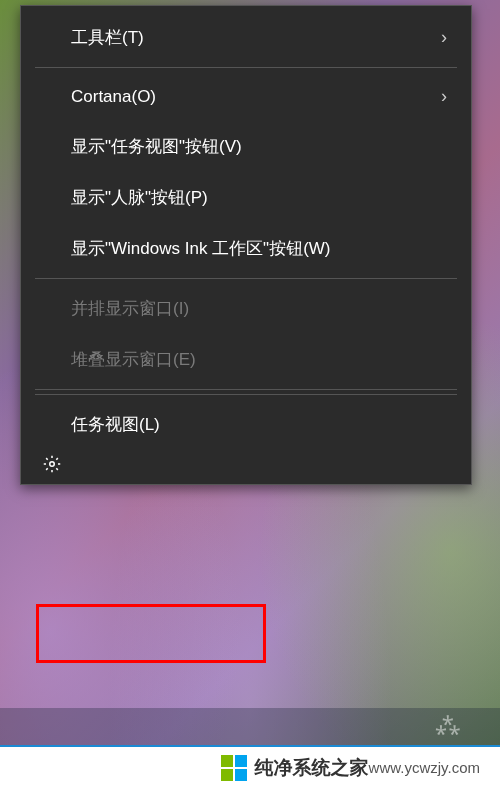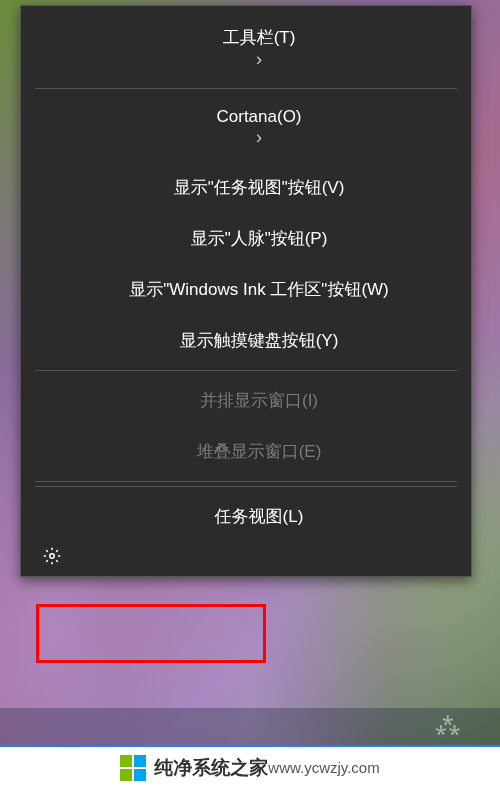--- a/index.html
+++ b/index.html
@@ -30,21 +30,20 @@
       color: #fff;
       font-size: 17px;
       box-shadow: 0 4px 12px rgba(0,0,0,0.5);
     }
     .menu-item {
       display: flex;
       align-items: center;
       padding: 14px 24px 14px 50px;
       position: relative;
       cursor: default;
-      flex-direction: column;
     }
     .menu-item .label { flex: 1; }
     .menu-item.disabled { color: #7a7a7a; }
     .chevron {
       font-size: 18px;
       color: #ccc;
       font-weight: 300;
     }
     .separator {
       height: 1px;
@@ -75,21 +74,21 @@
     }
     .watermark {
       position: absolute;
       bottom: 0;
       left: 0;
       right: 0;
       height: 43px;
       background: #fff;
       display: flex;
       align-items: center;
-      justify-content: center;
+      justify-content: flex-end;
       padding: 0 20px;
       border-top: 2px solid #1a8ad4;
     }
     .wm-logo {
       display: flex;
       align-items: center;
       gap: 8px;
     }
     .wm-squares {
       display: grid;
@@ -139,23 +138,20 @@
   </div>
 
   <div class="menu-item">
     <span class="label">显示"人脉"按钮(P)</span>
   </div>
 
   <div class="menu-item">
     <span class="label">显示"Windows Ink 工作区"按钮(W)</span>
   </div>
 
-  <div class="menu-item">
-    <span class="label">显示触摸键盘按钮(Y)</span>
-  </div>
 
   <div class="separator"></div>
 
 
   <div class="menu-item disabled">
     <span class="label">并排显示窗口(I)</span>
   </div>
 
   <div class="menu-item disabled">
     <span class="label">堆叠显示窗口(E)</span>

